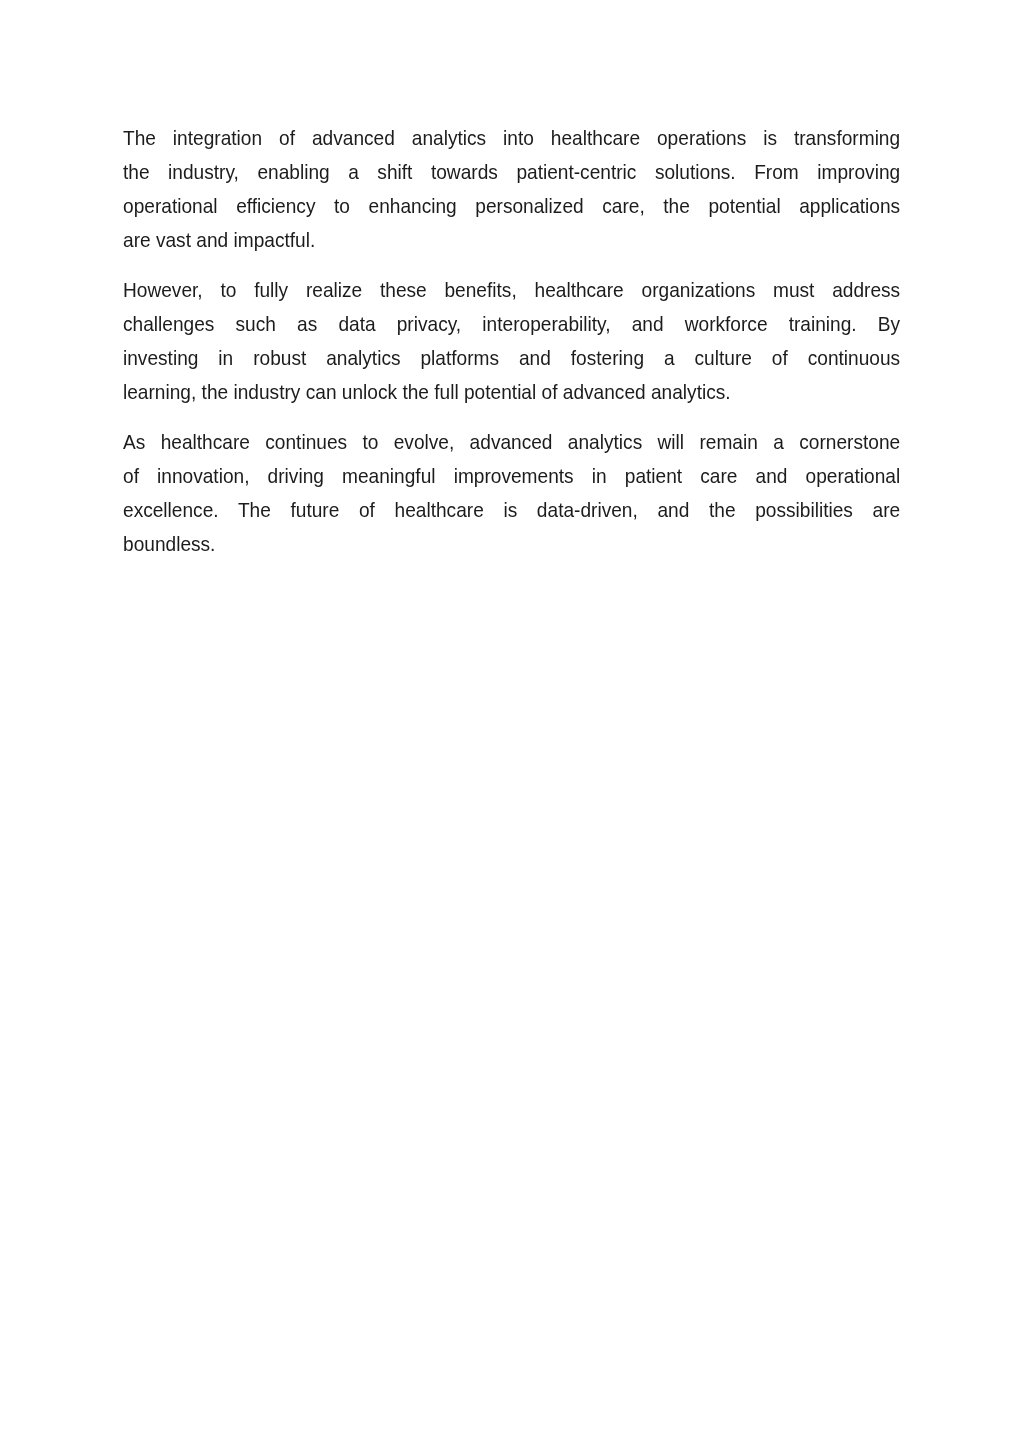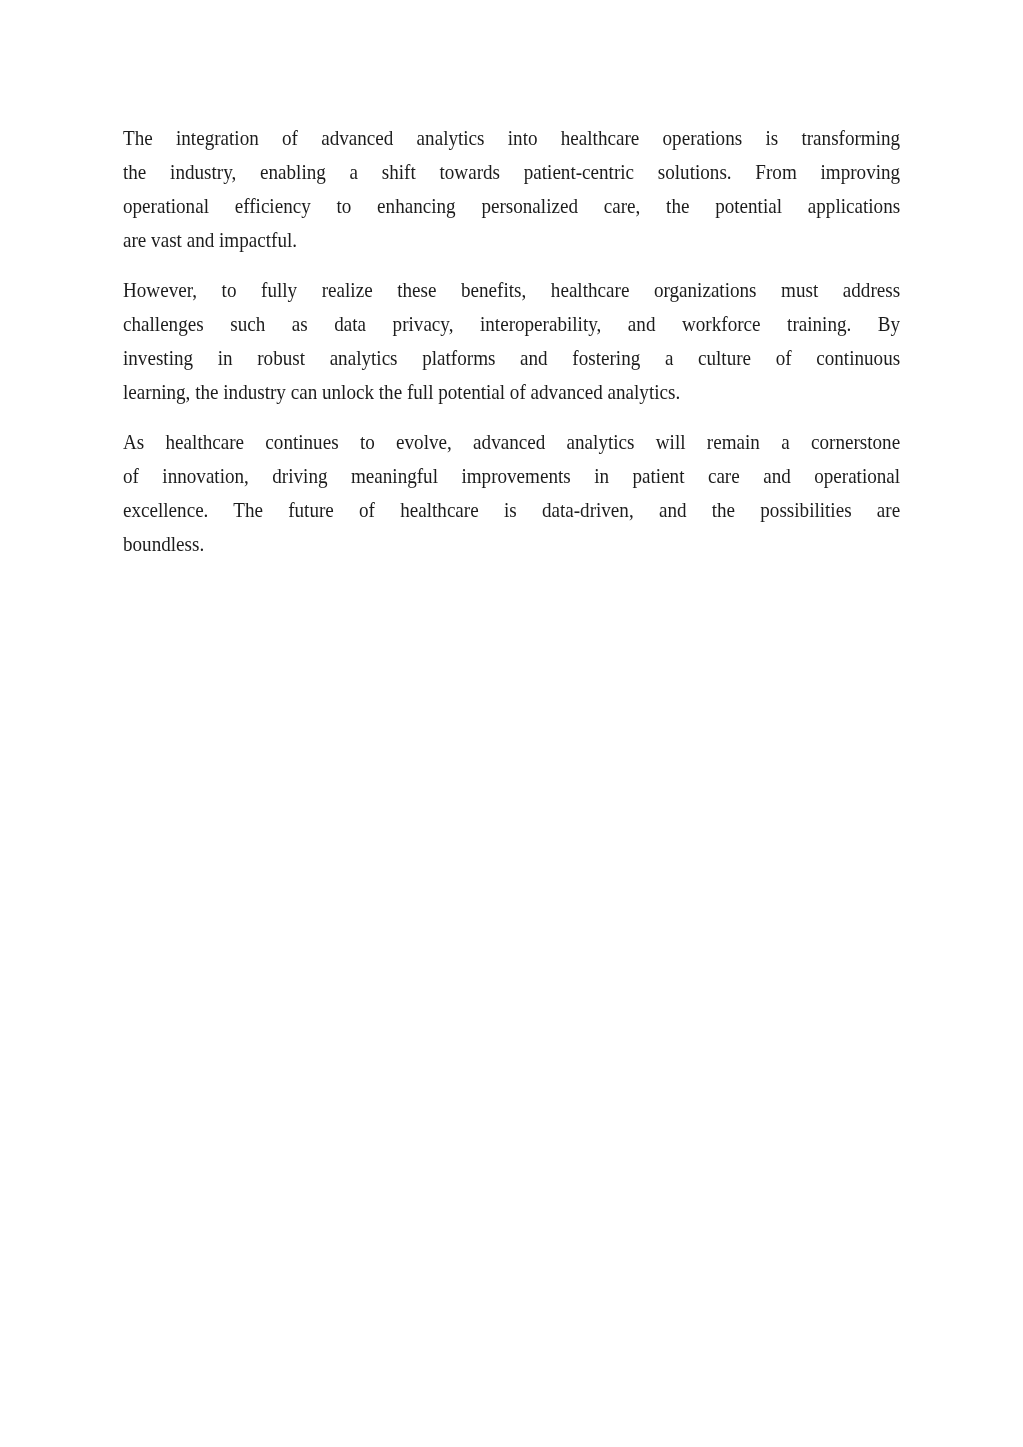--- a/index.html
+++ b/index.html
@@ -6,21 +6,21 @@
     margin: 0;
     padding: 0;
     background: #ffffff;
   }
   .page {
     position: relative;
     width: 1023px;
     height: 1447px;
     background: #ffffff;
     overflow: hidden;
-    font-family: Liberation Serif, serif;
+    font-family: Liberation Sans, sans-serif;
   }
   .content {
     position: absolute;
     left: 123px;
     top: 121px;
     width: 854px;
     transform: scaleX(0.91); 
     transform-origin: 0 0;
   }
   .para {

